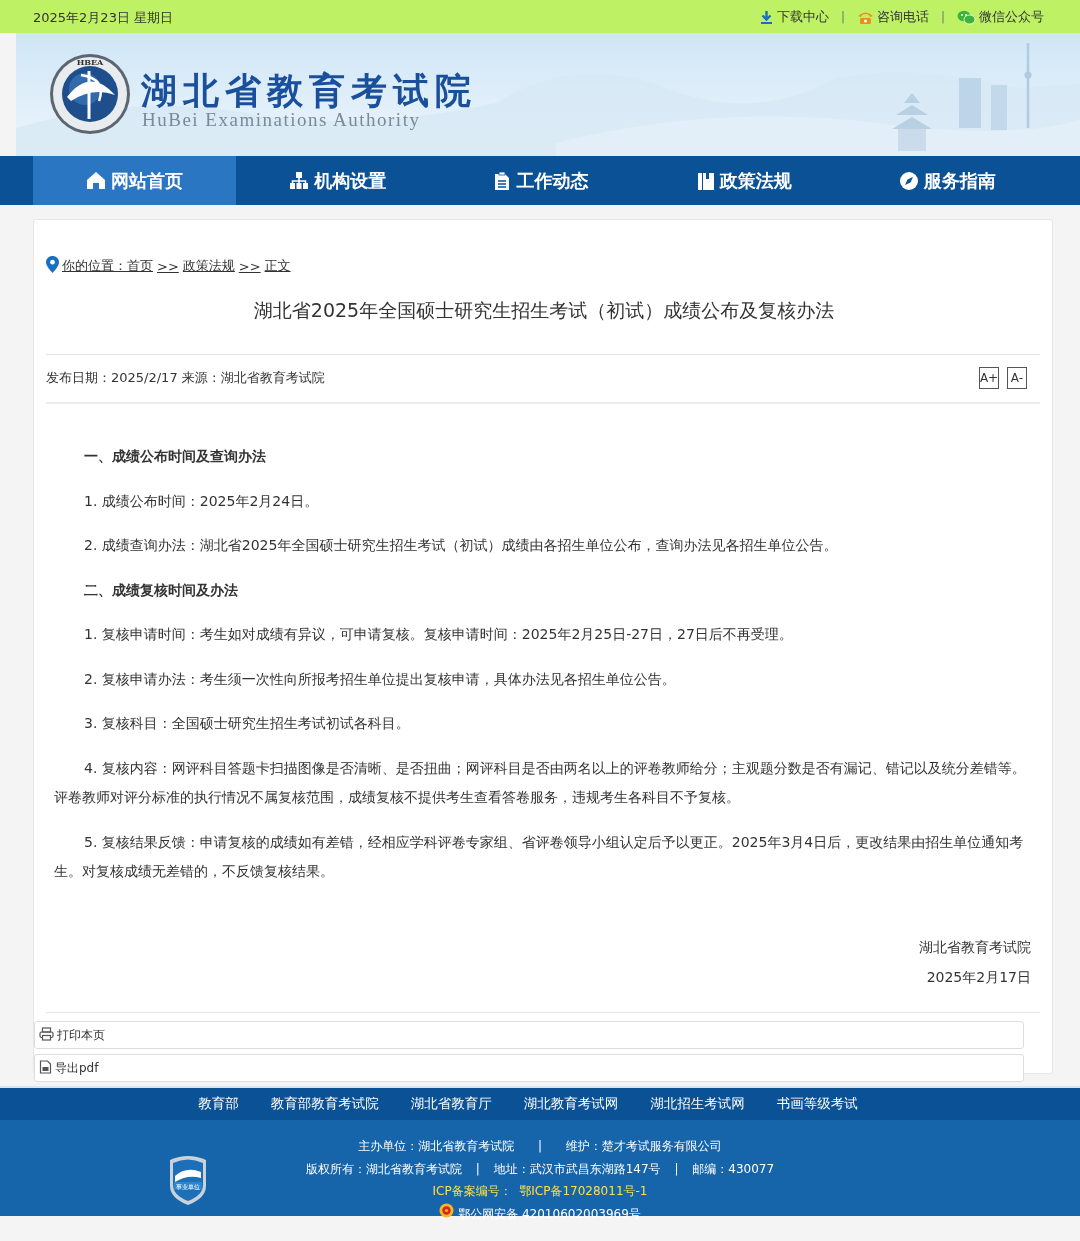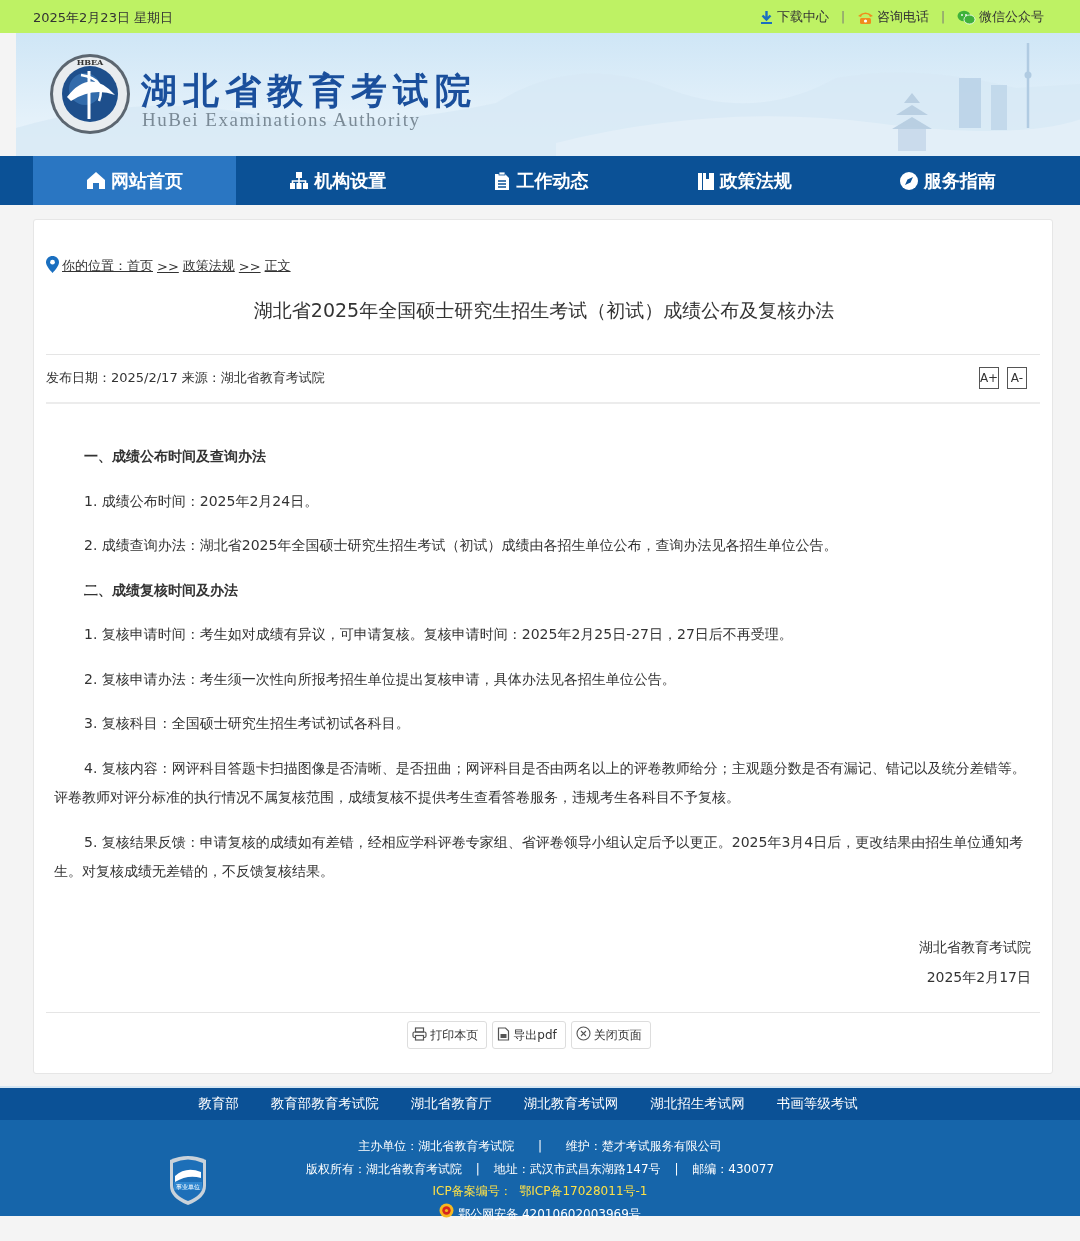--- a/index.html
+++ b/index.html
@@ -79,21 +79,21 @@
     width: 20px; height: 22px; border: 1px solid #555; font-size: 12px; color: #333;
     display: flex; align-items: center; justify-content: center; cursor: pointer; background: #fff;
   }
   .hr2 { position: absolute; left: 12px; top: 182px; width: 994px; height: 2px; background: #ececec; }
 
   .body-text { position: absolute; left: 20px; top: 222px; width: 980px; font-size: 14px; color: #333; line-height: 29.5px; }
   .body-text .h { font-weight: bold; padding-left: 30px; margin-bottom: 15px; }
   .body-text .p { text-indent: 30px; margin-bottom: 15px; }
   .signature { position: absolute; right: 21px; top: 712px; text-align: right; font-size: 14px; line-height: 30px; color: #333; }
   .hr3 { position: absolute; left: 12px; top: 792px; width: 994px; height: 1px; background: #e5e5e5; }
-  .actions { position: absolute; left: 0; top: 801px; width: 1020px; display: flex; justify-content: center; gap: 5px; padding-right: 30px; }
+  .actions { position: absolute; left: 0; top: 801px; width: 1020px; display: flex; justify-content: center; gap: 5px; padding-right: 30px; flex-direction: column; }
   .action-btn {
     height: 28px; border: 1px solid #ddd; border-radius: 3px; background: #fff;
     display: flex; align-items: center; gap: 3px; padding: 0 8px 0 4px;
     font-size: 12px; color: #333; cursor: pointer;
   }
 
   
   .footer-links {
     position: absolute; left: 0; top: 1086px; width: 1080px; height: 34px;
     background: #0b5196; border-top: 2px solid #d5e6f3;

